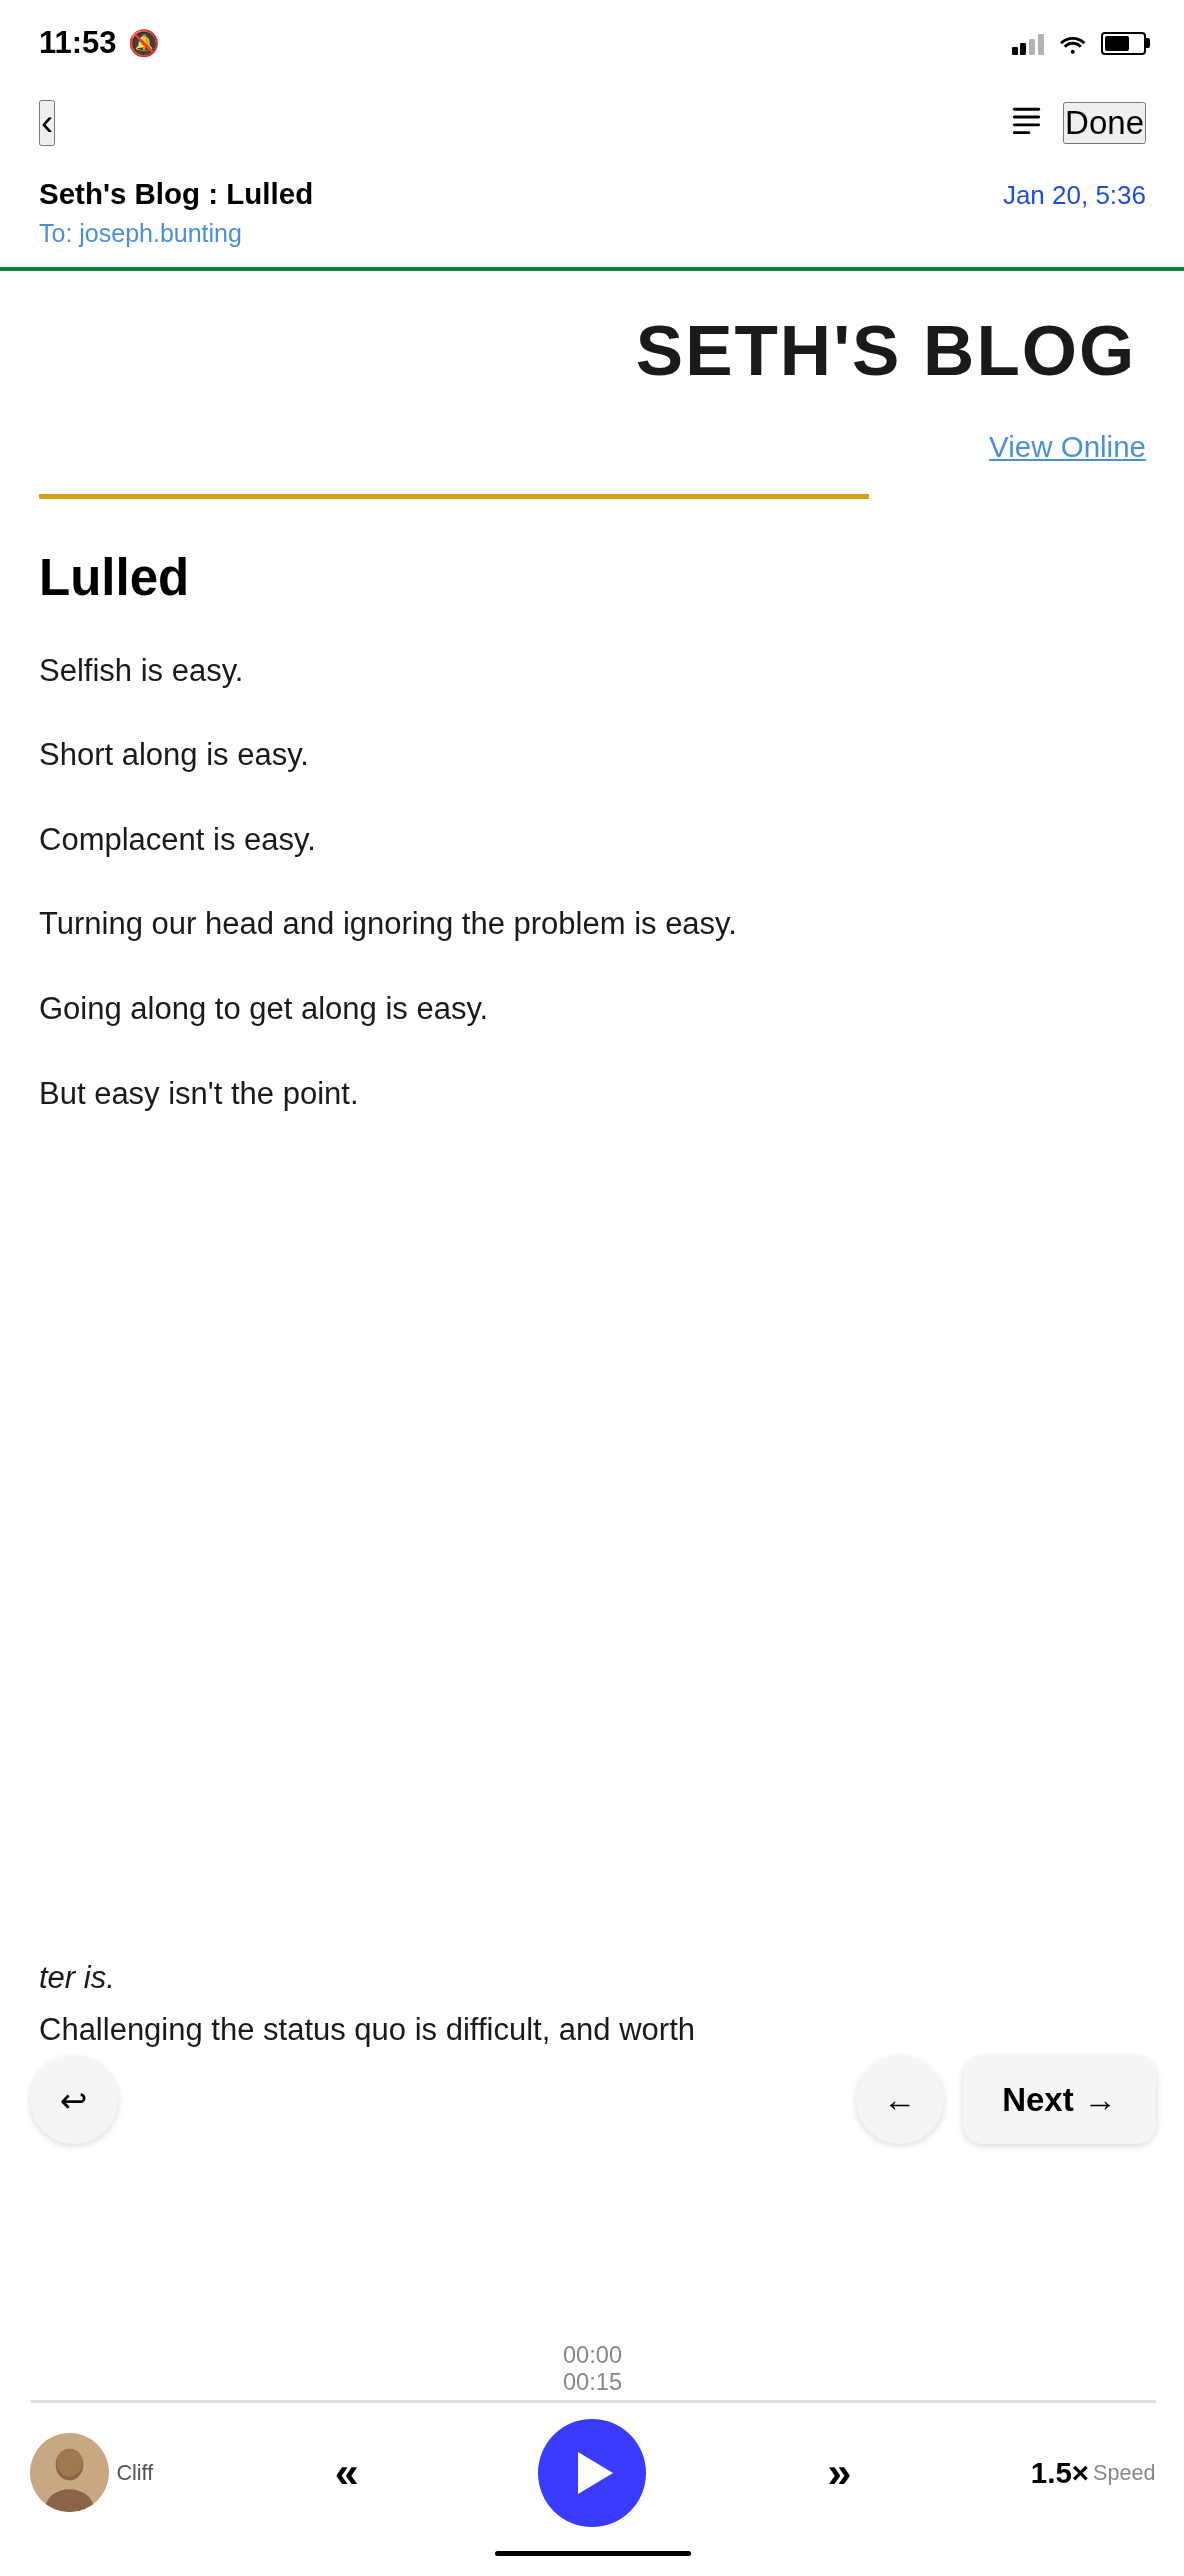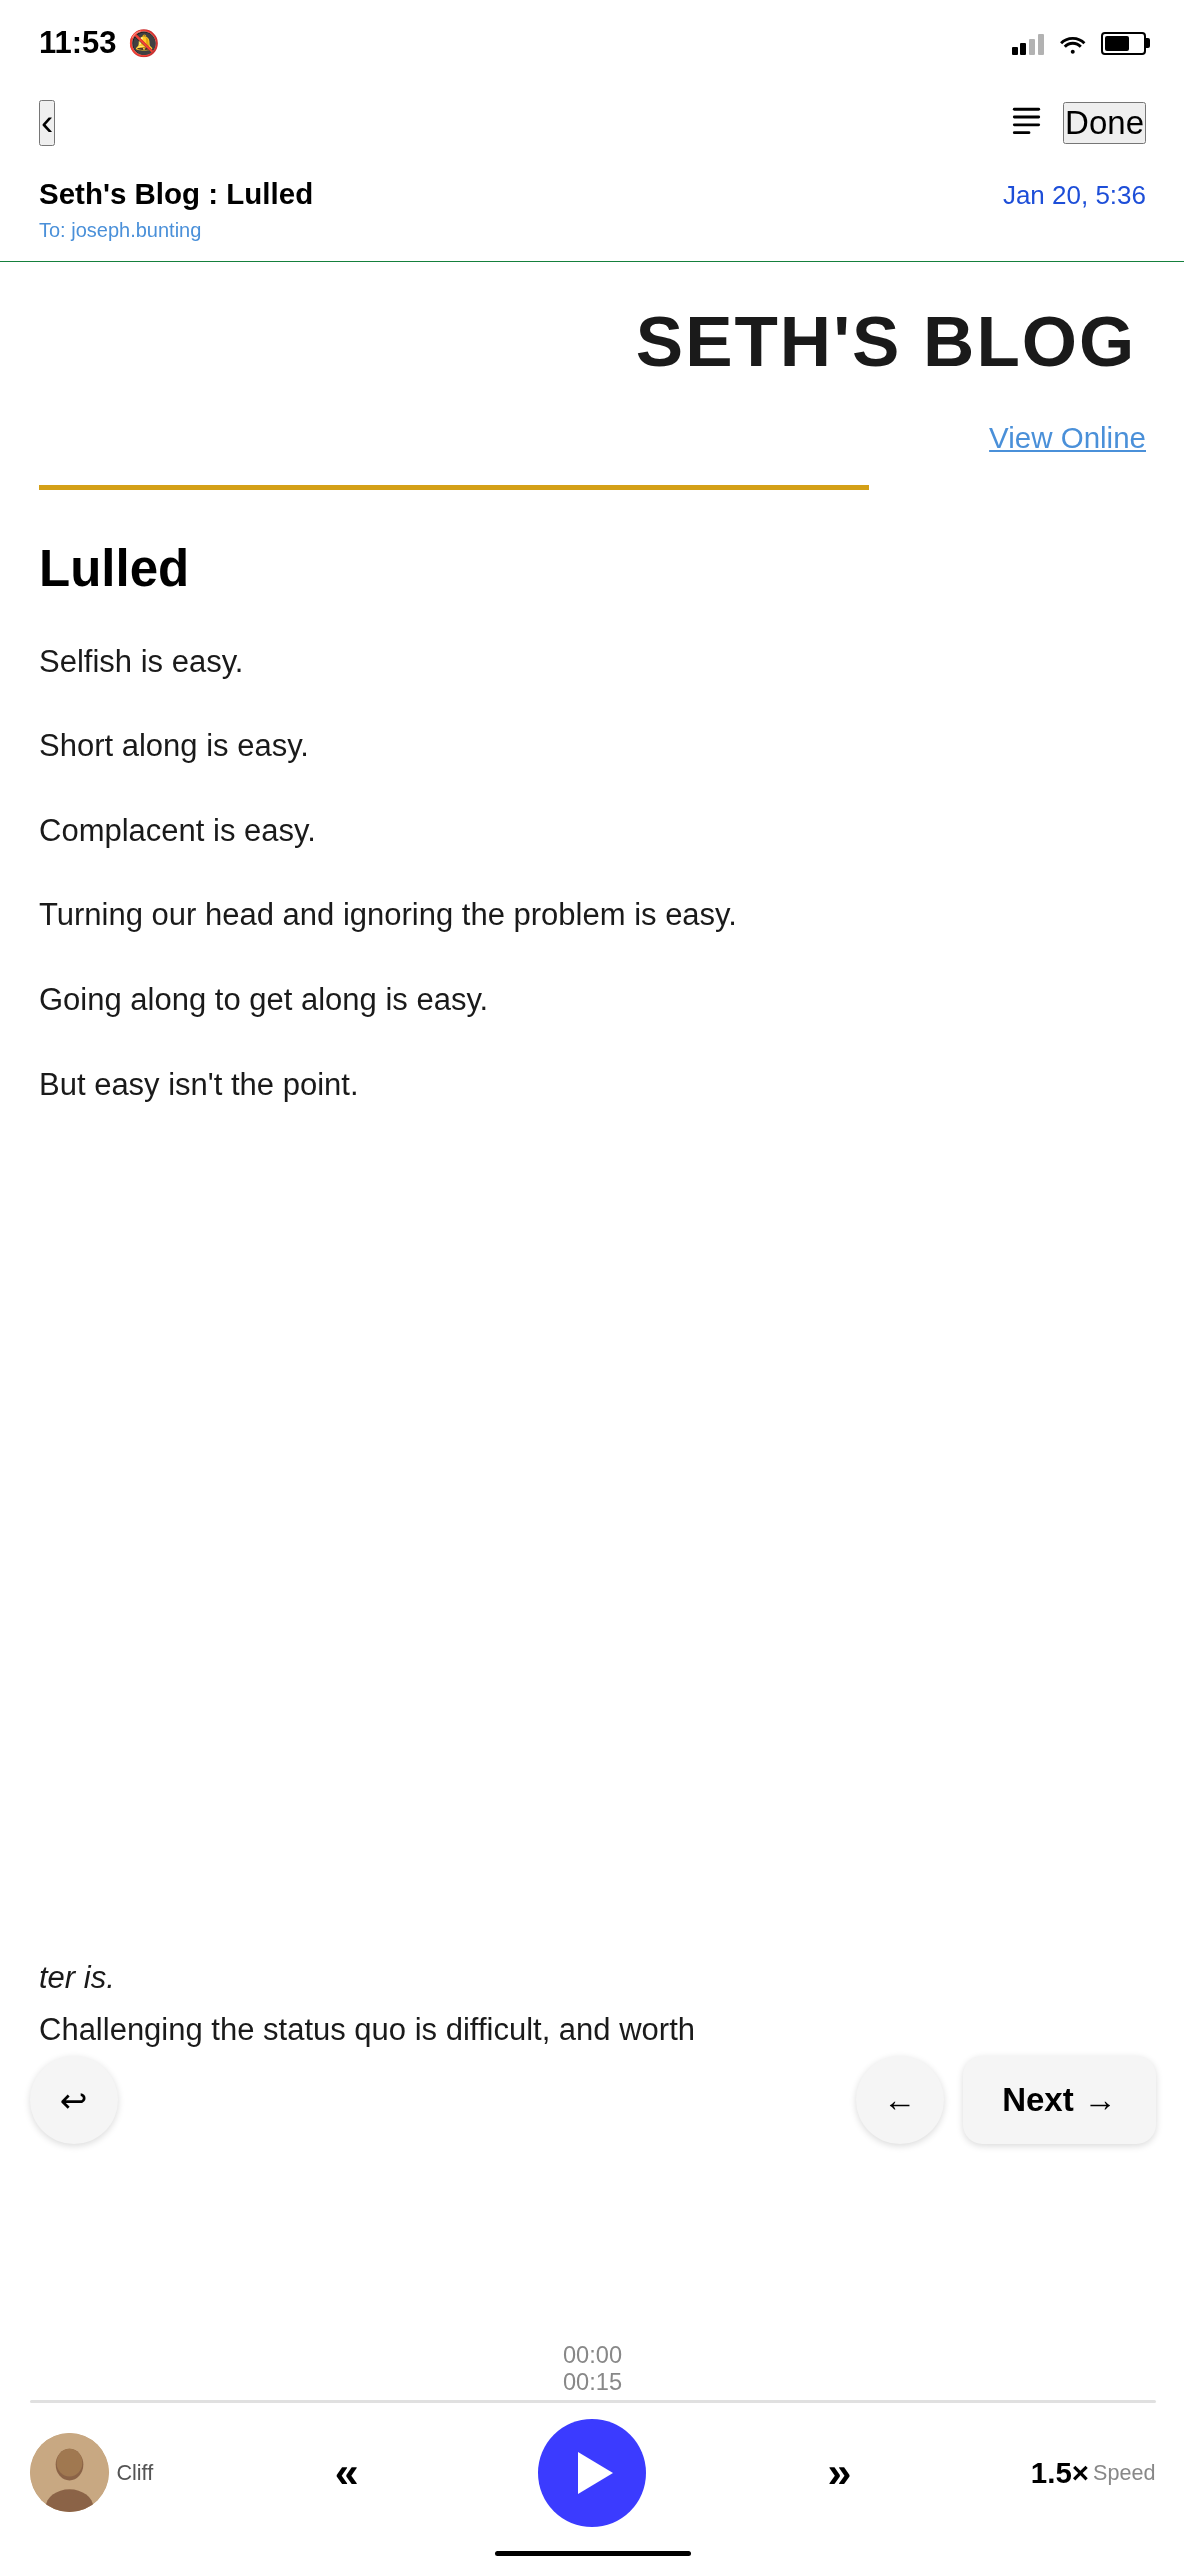--- a/index.html
+++ b/index.html
@@ -125,21 +125,21 @@
     .done-btn {
       font-size: 33px;
       color: #000;
       font-weight: 400;
       cursor: pointer;
     }
 
     
     .email-header {
       padding: 9.8px 39px 19.6px 39px;
-      border-bottom: 1px solid #15803d;
+      border-bottom: 4px solid #15803d;
     }
 
     .email-subject-row {
       display: flex;
       justify-content: space-between;
       align-items: baseline;
       margin-bottom: 7.9px;
     }
 
     .email-subject {
@@ -147,21 +147,21 @@
       font-weight: 700;
       color: #000;
     }
 
     .email-date {
       font-size: 26px;
       color: #1d4ed8;
     }
 
     .email-to {
-      font-size: 20px;
+      font-size: 25px;
       color: #4a90d9;
     }
 
     
     .email-content {
       padding: 39px 39px 216px 39px;
       overflow: hidden;
     }
 
     .blog-title {

